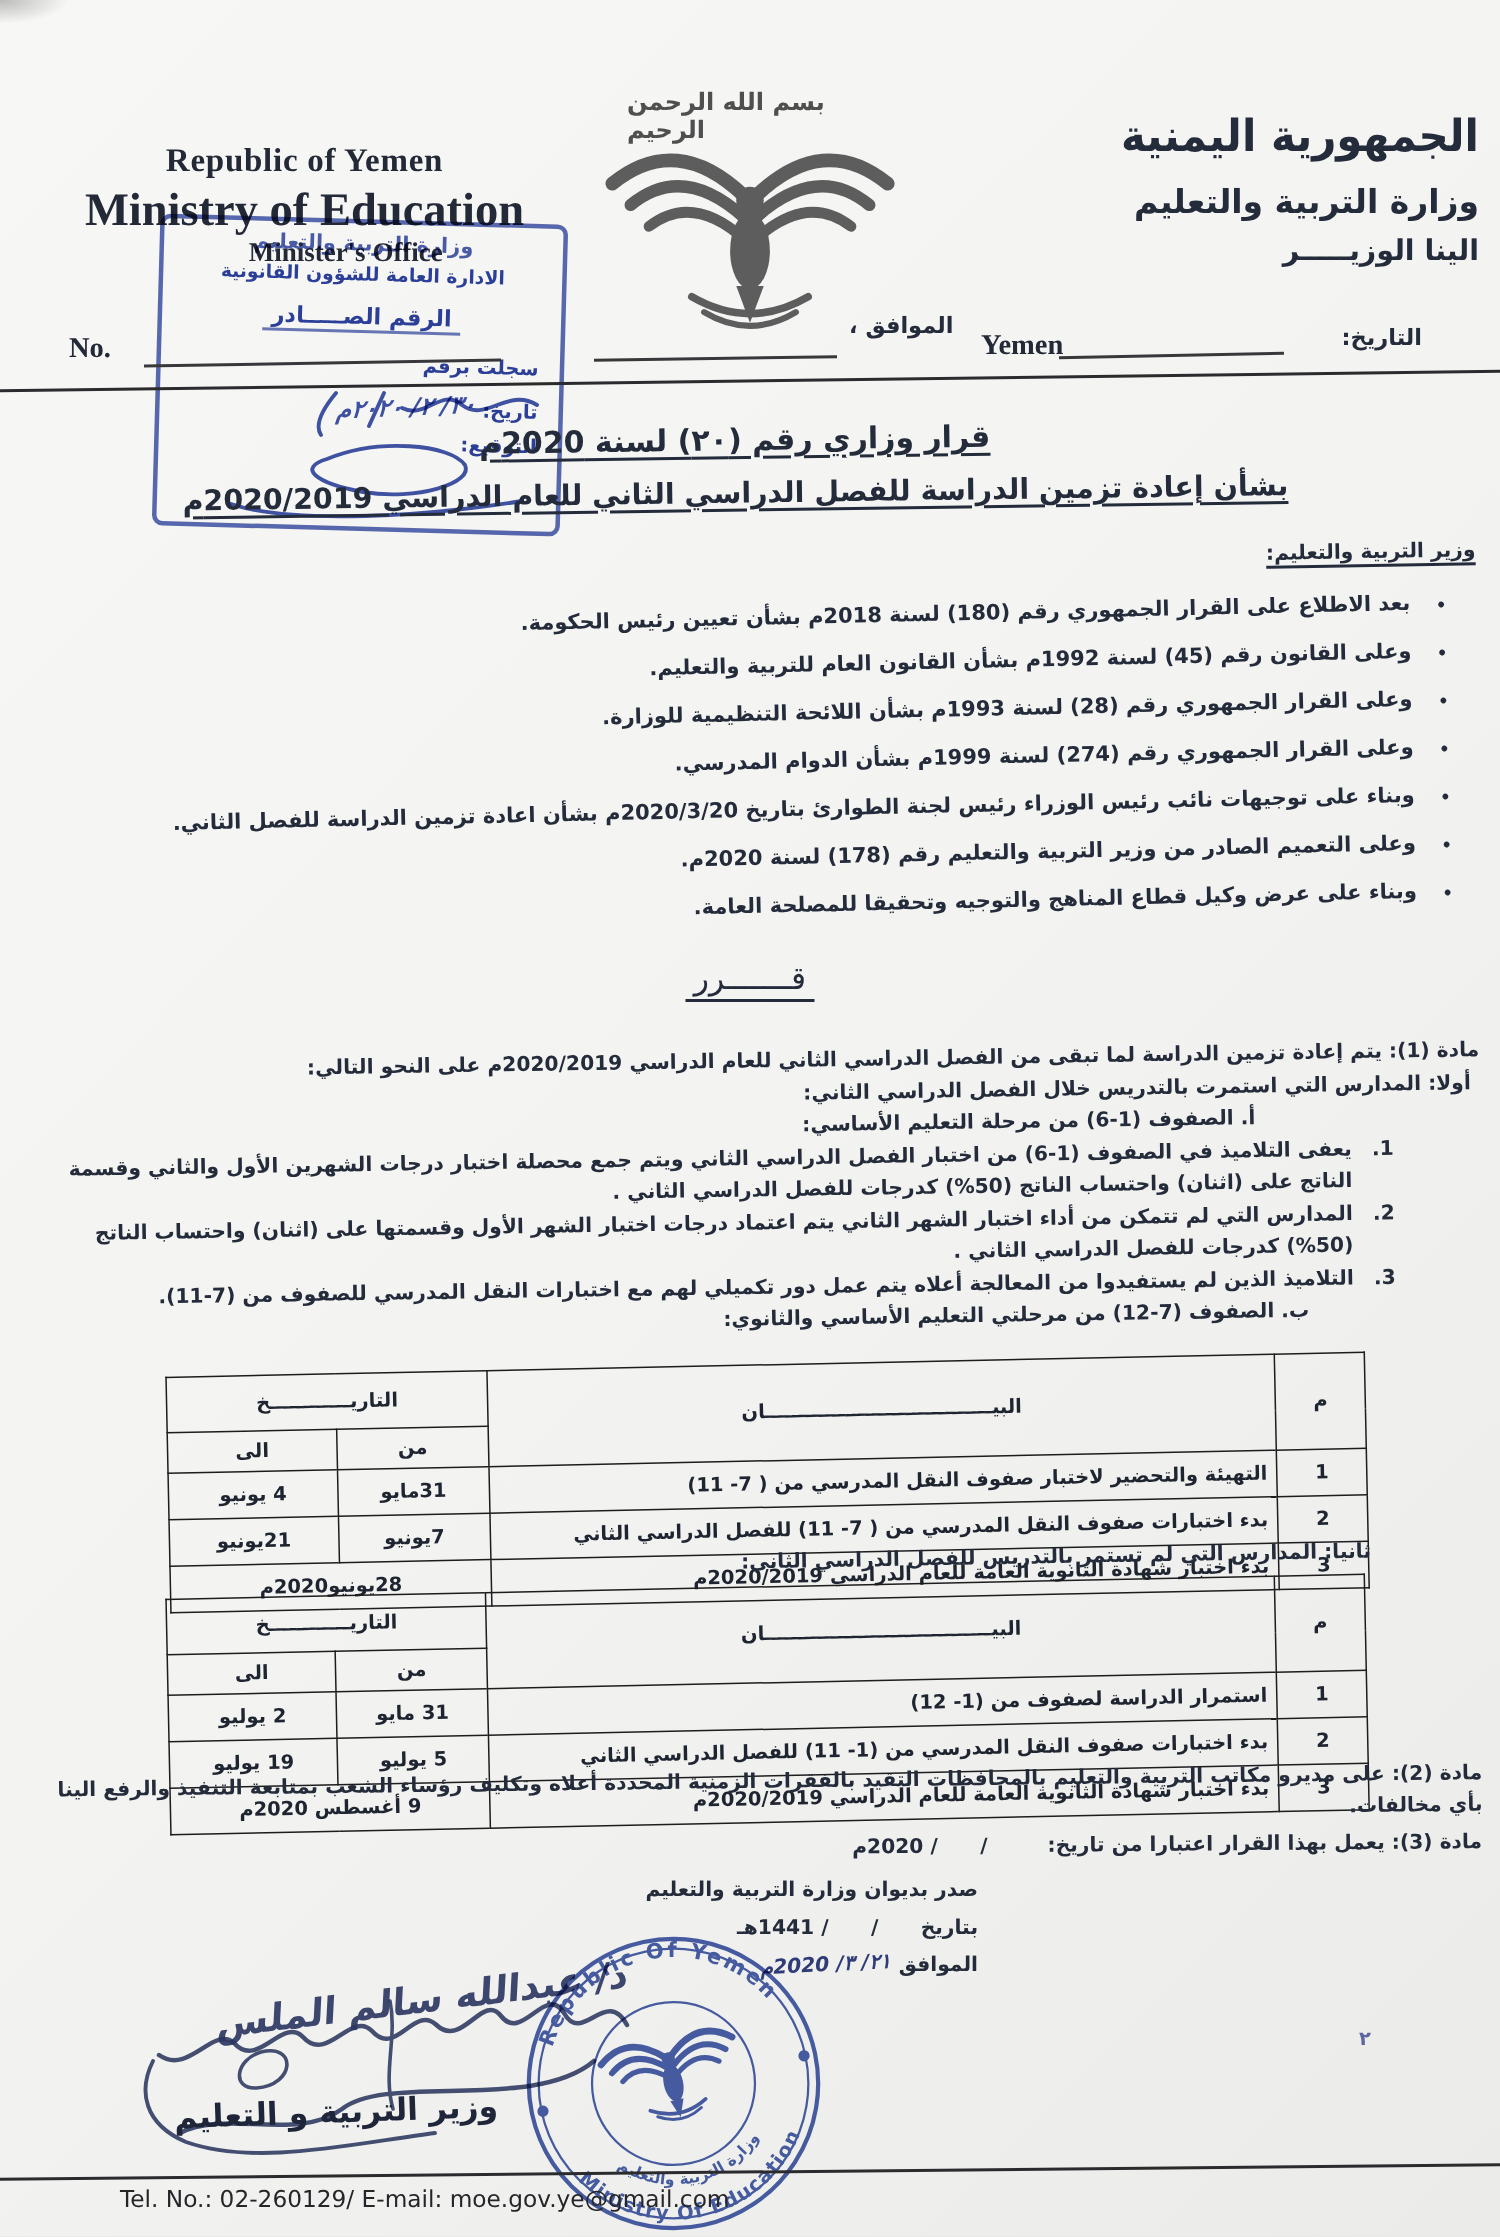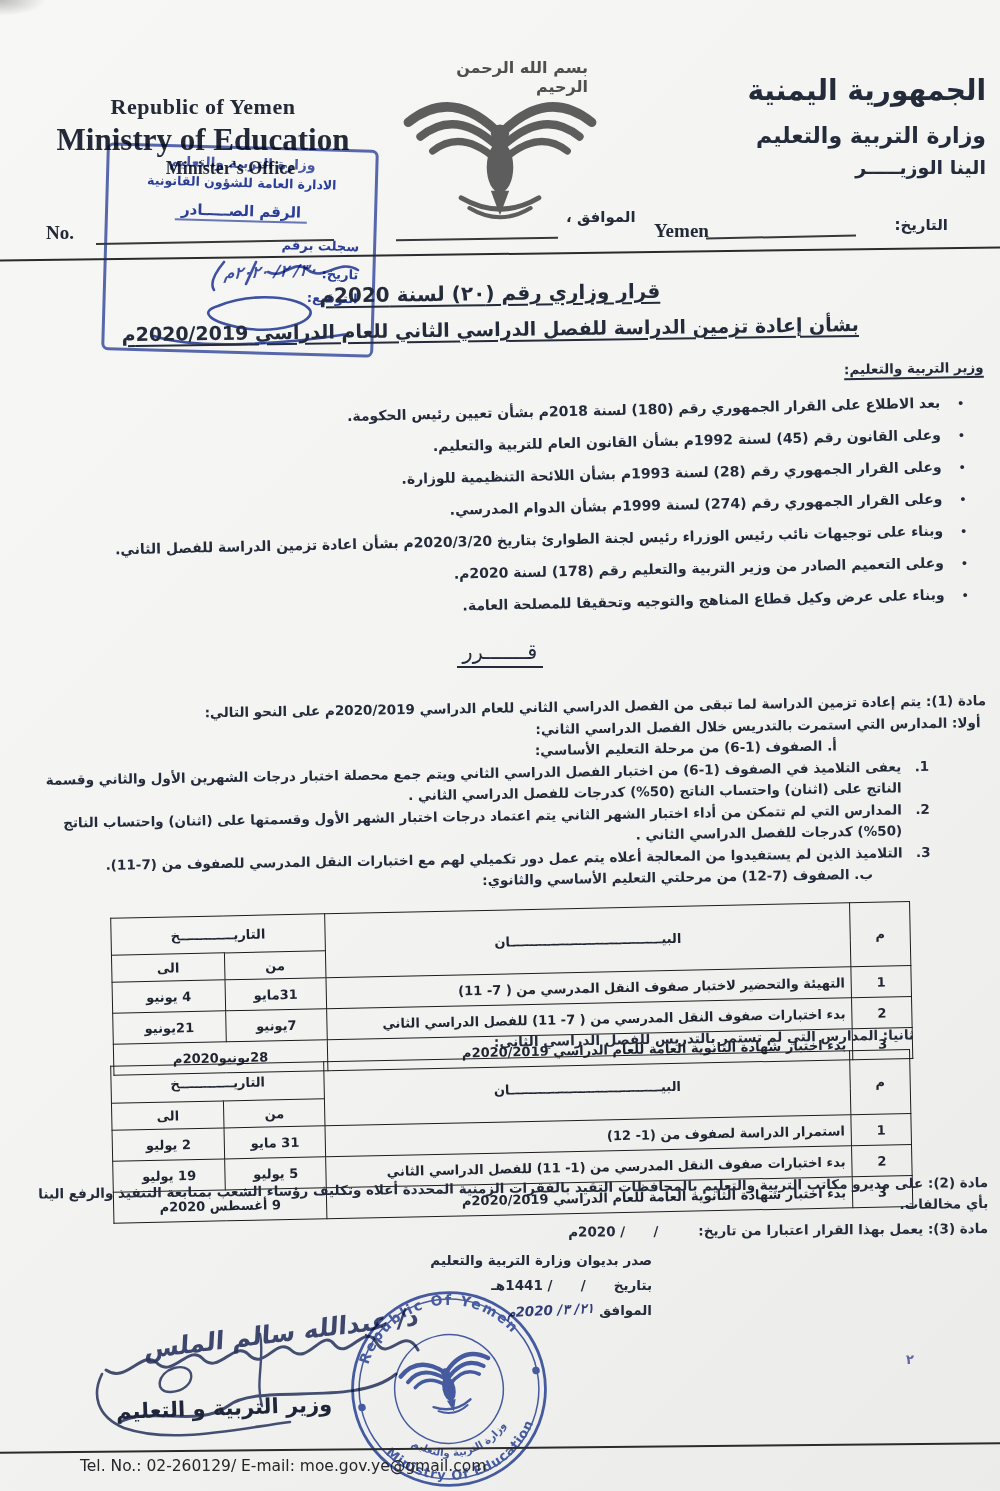--- a/index.html
+++ b/index.html
@@ -14,21 +14,21 @@
   .rule{position:absolute;border-top:2.6px solid #2b2b2d;height:0;left:-6px;width:1012px;}
   
   .hdr-en{left:38px;top:94px;width:330px;text-align:center;}
   .hdr-en .l1{font-size:22px;letter-spacing:.5px;}
   .hdr-en .l2{font-size:31px;margin-top:2px;}
   .hdr-en .l3{font-size:18px;margin-top:0;padding-left:55px;}
   .hdr-ar{right:14px;top:74px;width:310px;text-align:right;}
   .hdr-ar .l1{font-size:28px;font-weight:bold;transform:scaleY(1.05);}
   .hdr-ar .l2{font-size:22px;font-weight:bold;margin-top:16px;}
   .hdr-ar .l3{font-size:19px;font-weight:bold;margin-top:8px;}
-  .bismillah{left:418px;top:58px;width:170px;text-align:right;font-size:16px;font-weight:bold;color:#4f4f4f;}
+  .bismillah{left:418px;top:58px;width:170px;text-align:left;font-size:16px;font-weight:bold;color:#4f4f4f;}
   .emblem{left:398px;top:76px;width:204px;height:156px;color:#5d5d5d;}
   
   .rstamp{left:104px;top:146px;width:272px;height:208px;border:3px solid rgba(44,65,160,.78);
     border-radius:7px;transform:rotate(1.6deg);color:#2c41a0;mix-blend-mode:multiply;
     direction:rtl;text-align:center;padding-top:6px;box-sizing:border-box;font-weight:bold;}
   .rstamp .s1{font-size:14px;opacity:.85;}
   .rstamp .s2{font-size:12.5px;margin-top:4px;}
   .rstamp .s3{font-size:15px;margin-top:12px;letter-spacing:1px;border-bottom:2px solid rgba(44,65,160,.7);display:inline-block;padding:0 6px;}
   .rstamp .s4{font-size:13px;margin-top:14px;text-align:right;padding-right:14px;}
   .rstamp .s5{font-size:13px;margin-top:10px;text-align:right;padding-right:14px;}

